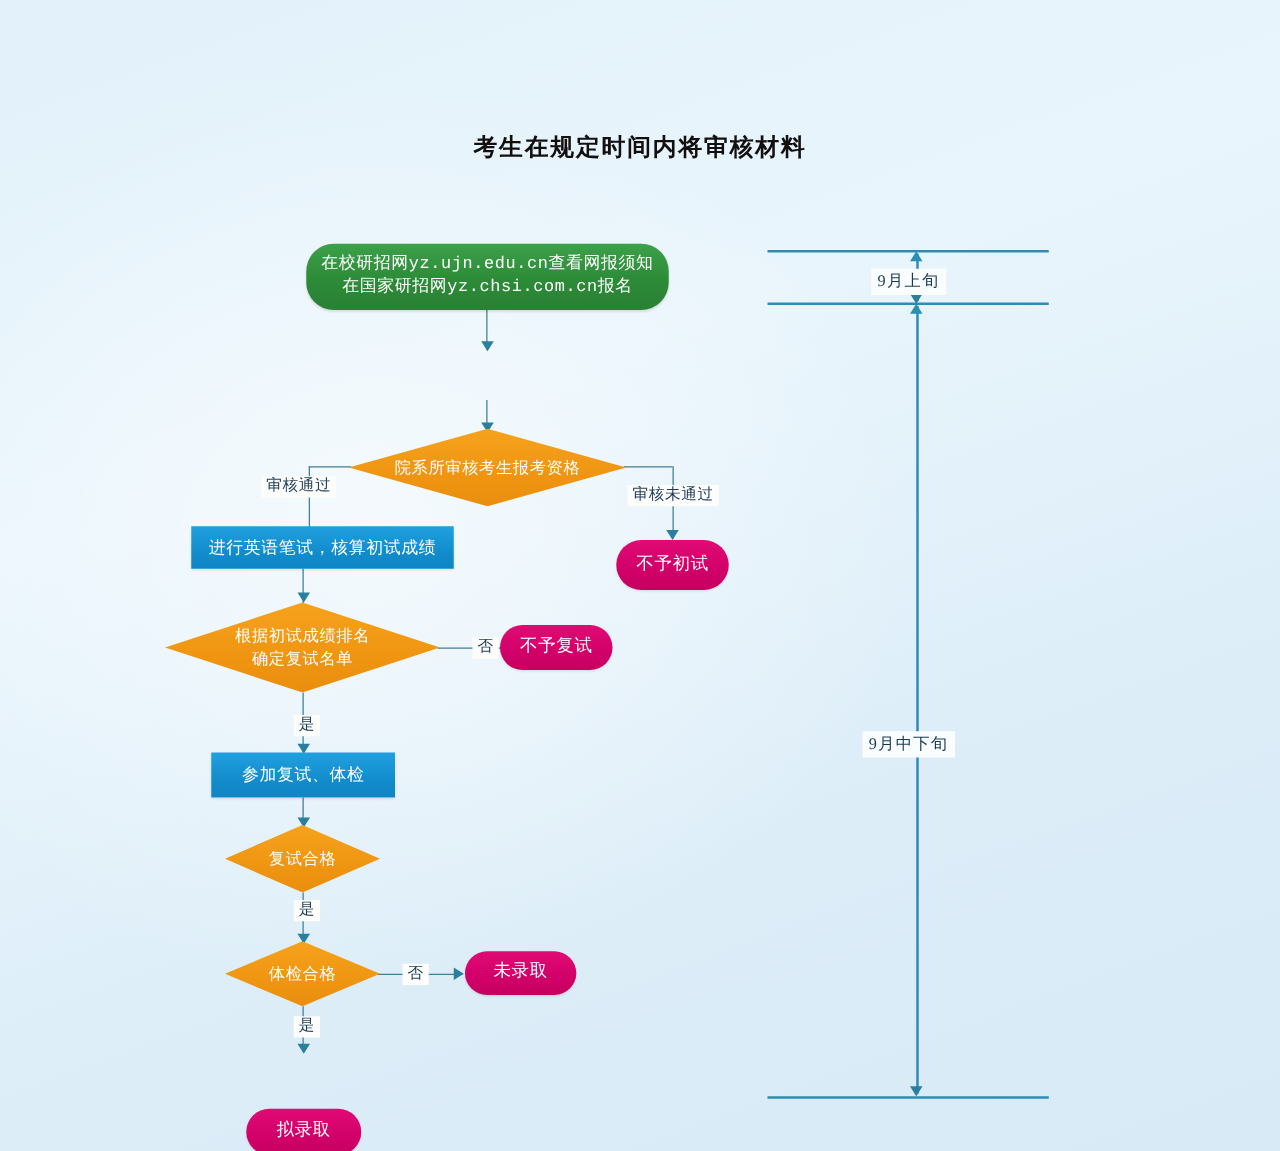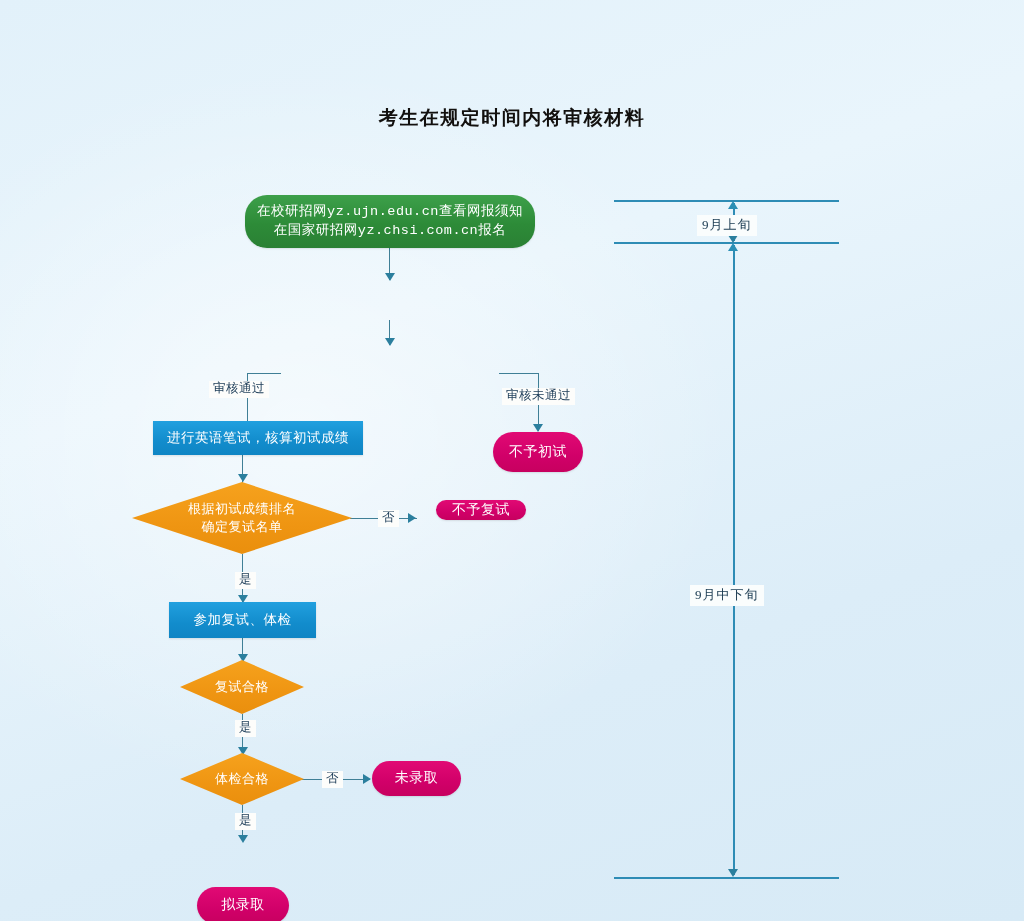--- a/index.html
+++ b/index.html
@@ -176,20 +176,24 @@
   <div class="node node-green" style="left:245px; top:195px; width:290px; height:53px;font-family:Liberation Mono, monospace;">在校研招网yz.ujn.edu.cn查看网报须知
 在国家研招网yz.chsi.com.cn报名</div>
 
   <div class="vline" style="left:389px; top:248px; height:32px;"></div>
   <div class="arrow-down" style="left:384.5px; top:273px;"></div>
 
 
   <div class="vline" style="left:389px; top:320px; height:25px;"></div>
   <div class="arrow-down" style="left:384.5px; top:338px;"></div>
 
+  <div class="node-diamond-wrap" style="left:279px; top:343px; width:222px; height:62px;">
+    <div class="node-diamond-shape"></div>
+    <div class="node-diamond-text">院系所审核考生报考资格</div>
+  </div>
 
   <div class="hline" style="left:247px; top:373px; width:34px;"></div>
   <div class="vline" style="left:247px; top:373px; height:57px;"></div>
   <div class="edge-label" style="left:209px; top:381px;">审核通过</div>
   <div class="arrow-down" style="left:242.5px; top:423px;"></div>
 
   <div class="hline" style="left:499px; top:373px; width:39px;"></div>
   <div class="vline" style="left:537.5px; top:373px; height:58px;"></div>
   <div class="edge-label" style="left:502px; top:388px;font-family:Liberation Serif, serif;">审核未通过</div>
   <div class="arrow-down" style="left:533px; top:424px;"></div>
@@ -204,21 +208,21 @@
   <div class="node-diamond-wrap" style="left:132px; top:482px; width:220px; height:72px;">
     <div class="node-diamond-shape"></div>
     <div class="node-diamond-text">根据初试成绩排名
 确定复试名单</div>
   </div>
 
   <div class="hline" style="left:350px; top:517.5px; width:67px;"></div>
   <div class="edge-label" style="left:378px; top:510px;">否</div>
   <div class="arrow-right" style="left:408px; top:513px;"></div>
 
-  <div class="node node-pink" style="left:436px; top:500px; width:90px; height:20px;">不予复试</div>
+  <div class="node node-pink" style="left:400px; top:500px; width:90px; height:36px;">不予复试</div>
 
   <div class="vline" style="left:242px; top:554px; height:48px;"></div>
   <div class="edge-label" style="left:235px; top:572px;">是</div>
   <div class="arrow-down" style="left:237.5px; top:595px;"></div>
 
   <div class="node node-blue" style="left:169px; top:602px; width:147px; height:36px;">参加复试、体检</div>
 
   <div class="vline" style="left:242px; top:638px; height:24px;"></div>
   <div class="arrow-down" style="left:237.5px; top:654px;"></div>
 

